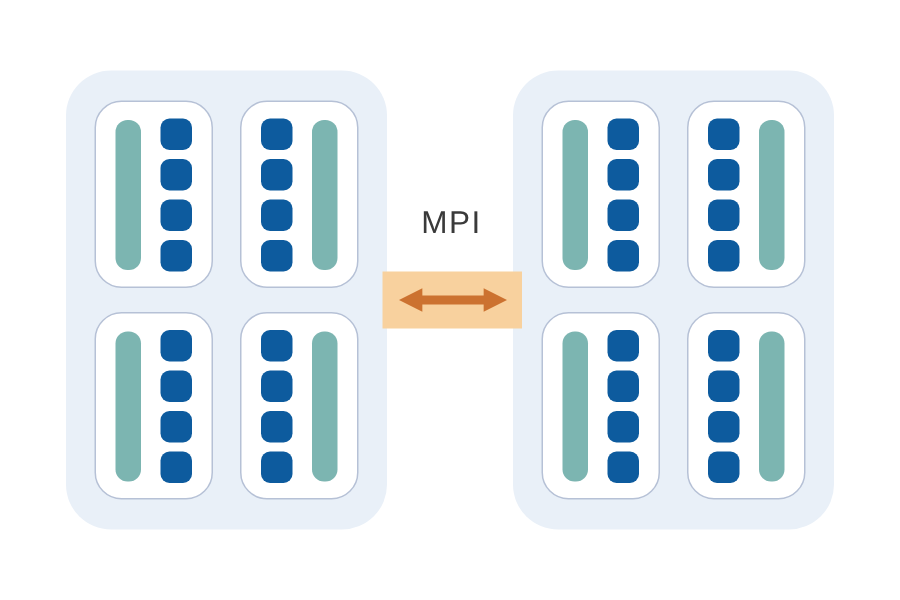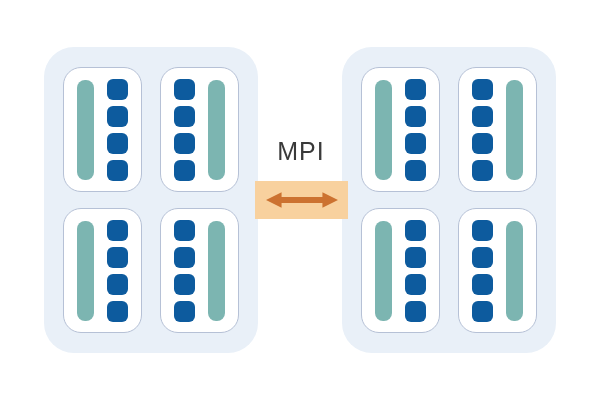--- a/index.html
+++ b/index.html
@@ -54,21 +54,21 @@
     height: 21px;
     background: var(--core-blue, #0D5B9E);
     border-radius: 6px;
   }
   .link-label {
     position: absolute;
     left: 252px;
     top: 137px;
     width: 98px;
     text-align: center;
-    font-size: 25px;
+    font-size: 21px;
     font-weight: 400;
     letter-spacing: 1px;
     color: var(--label-color, #3A3A3A);
     z-index: 3;
   }
   .link-band {
     position: absolute;
     left: 255px;
     top: 181px;
     width: 93px;

